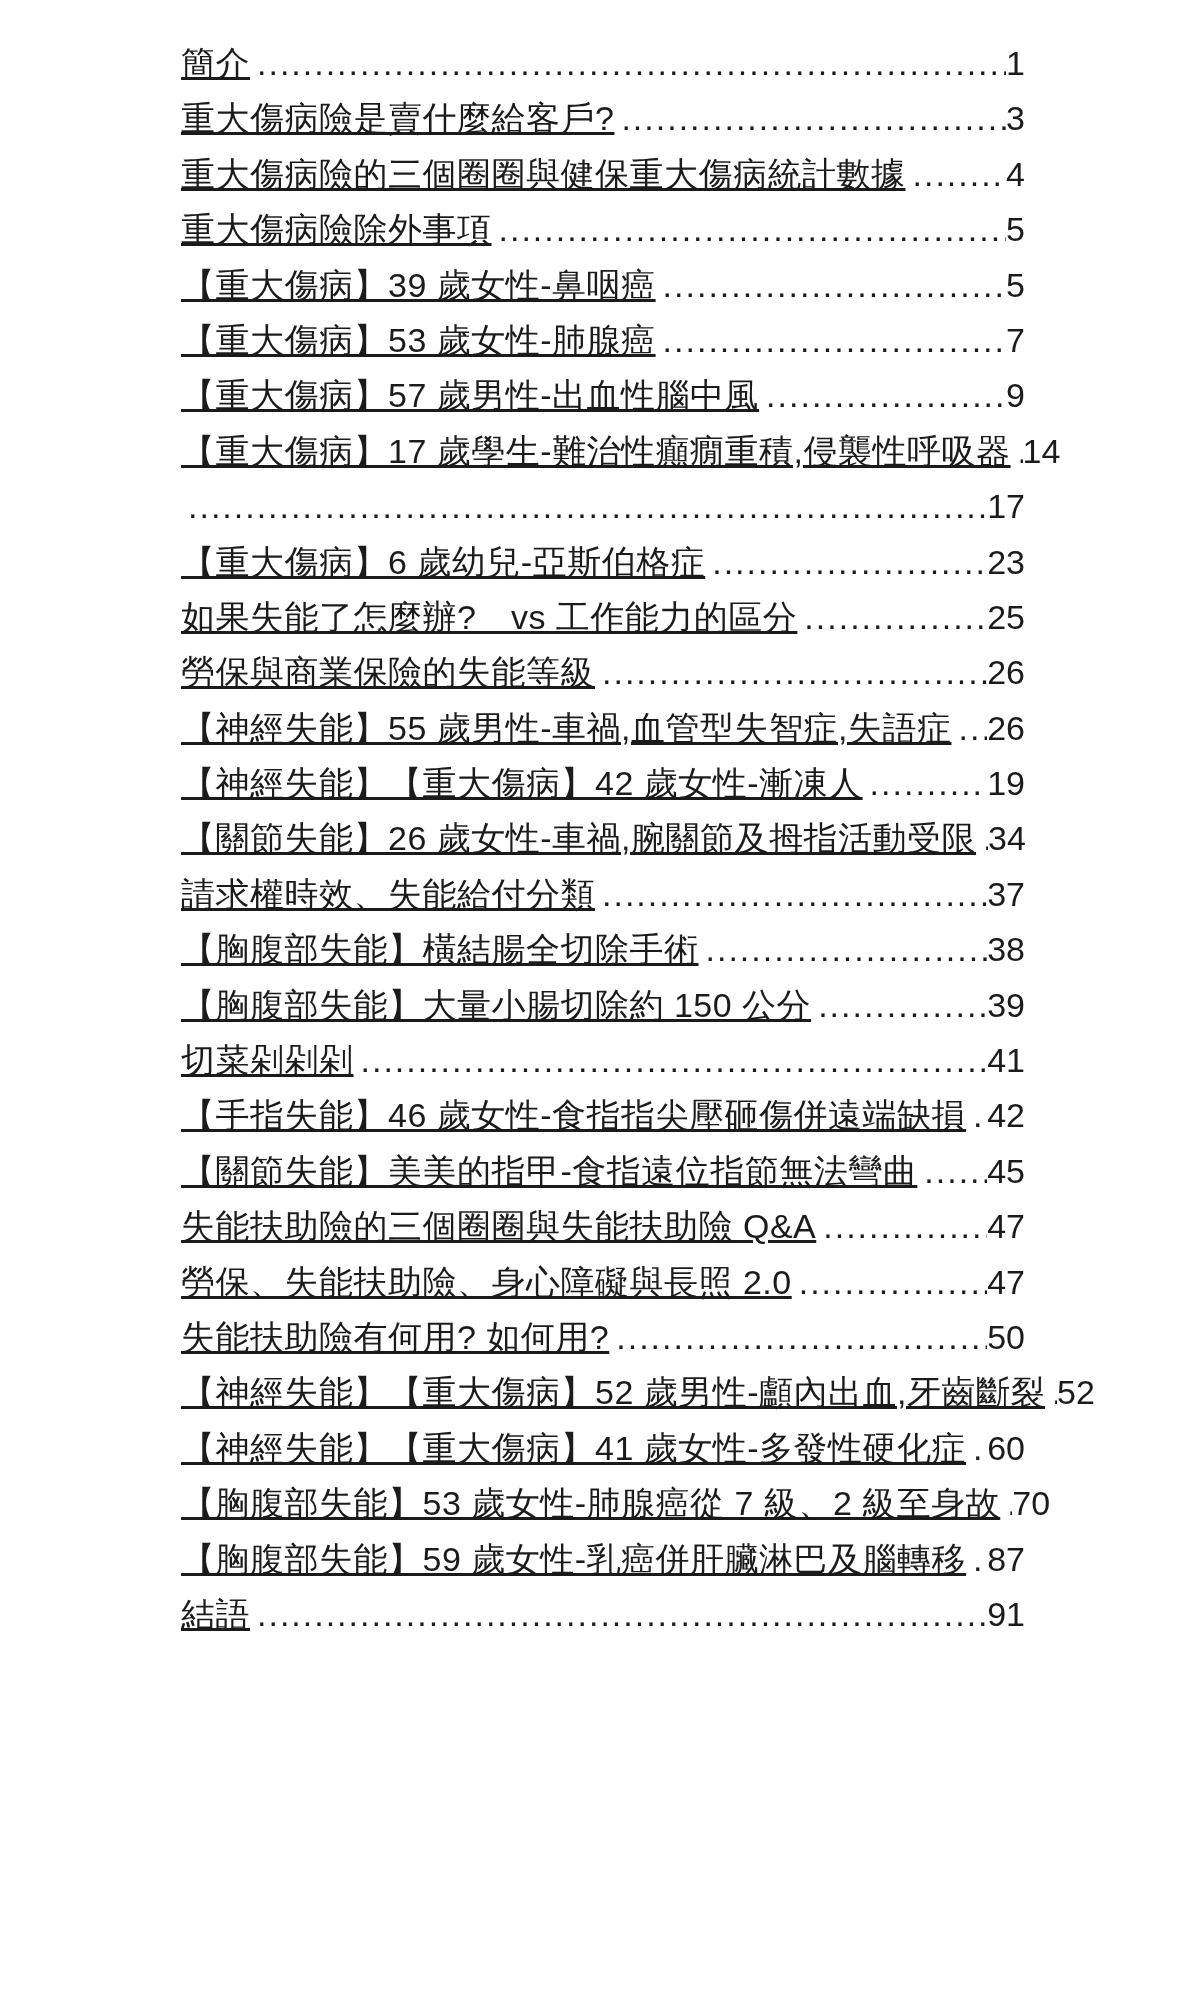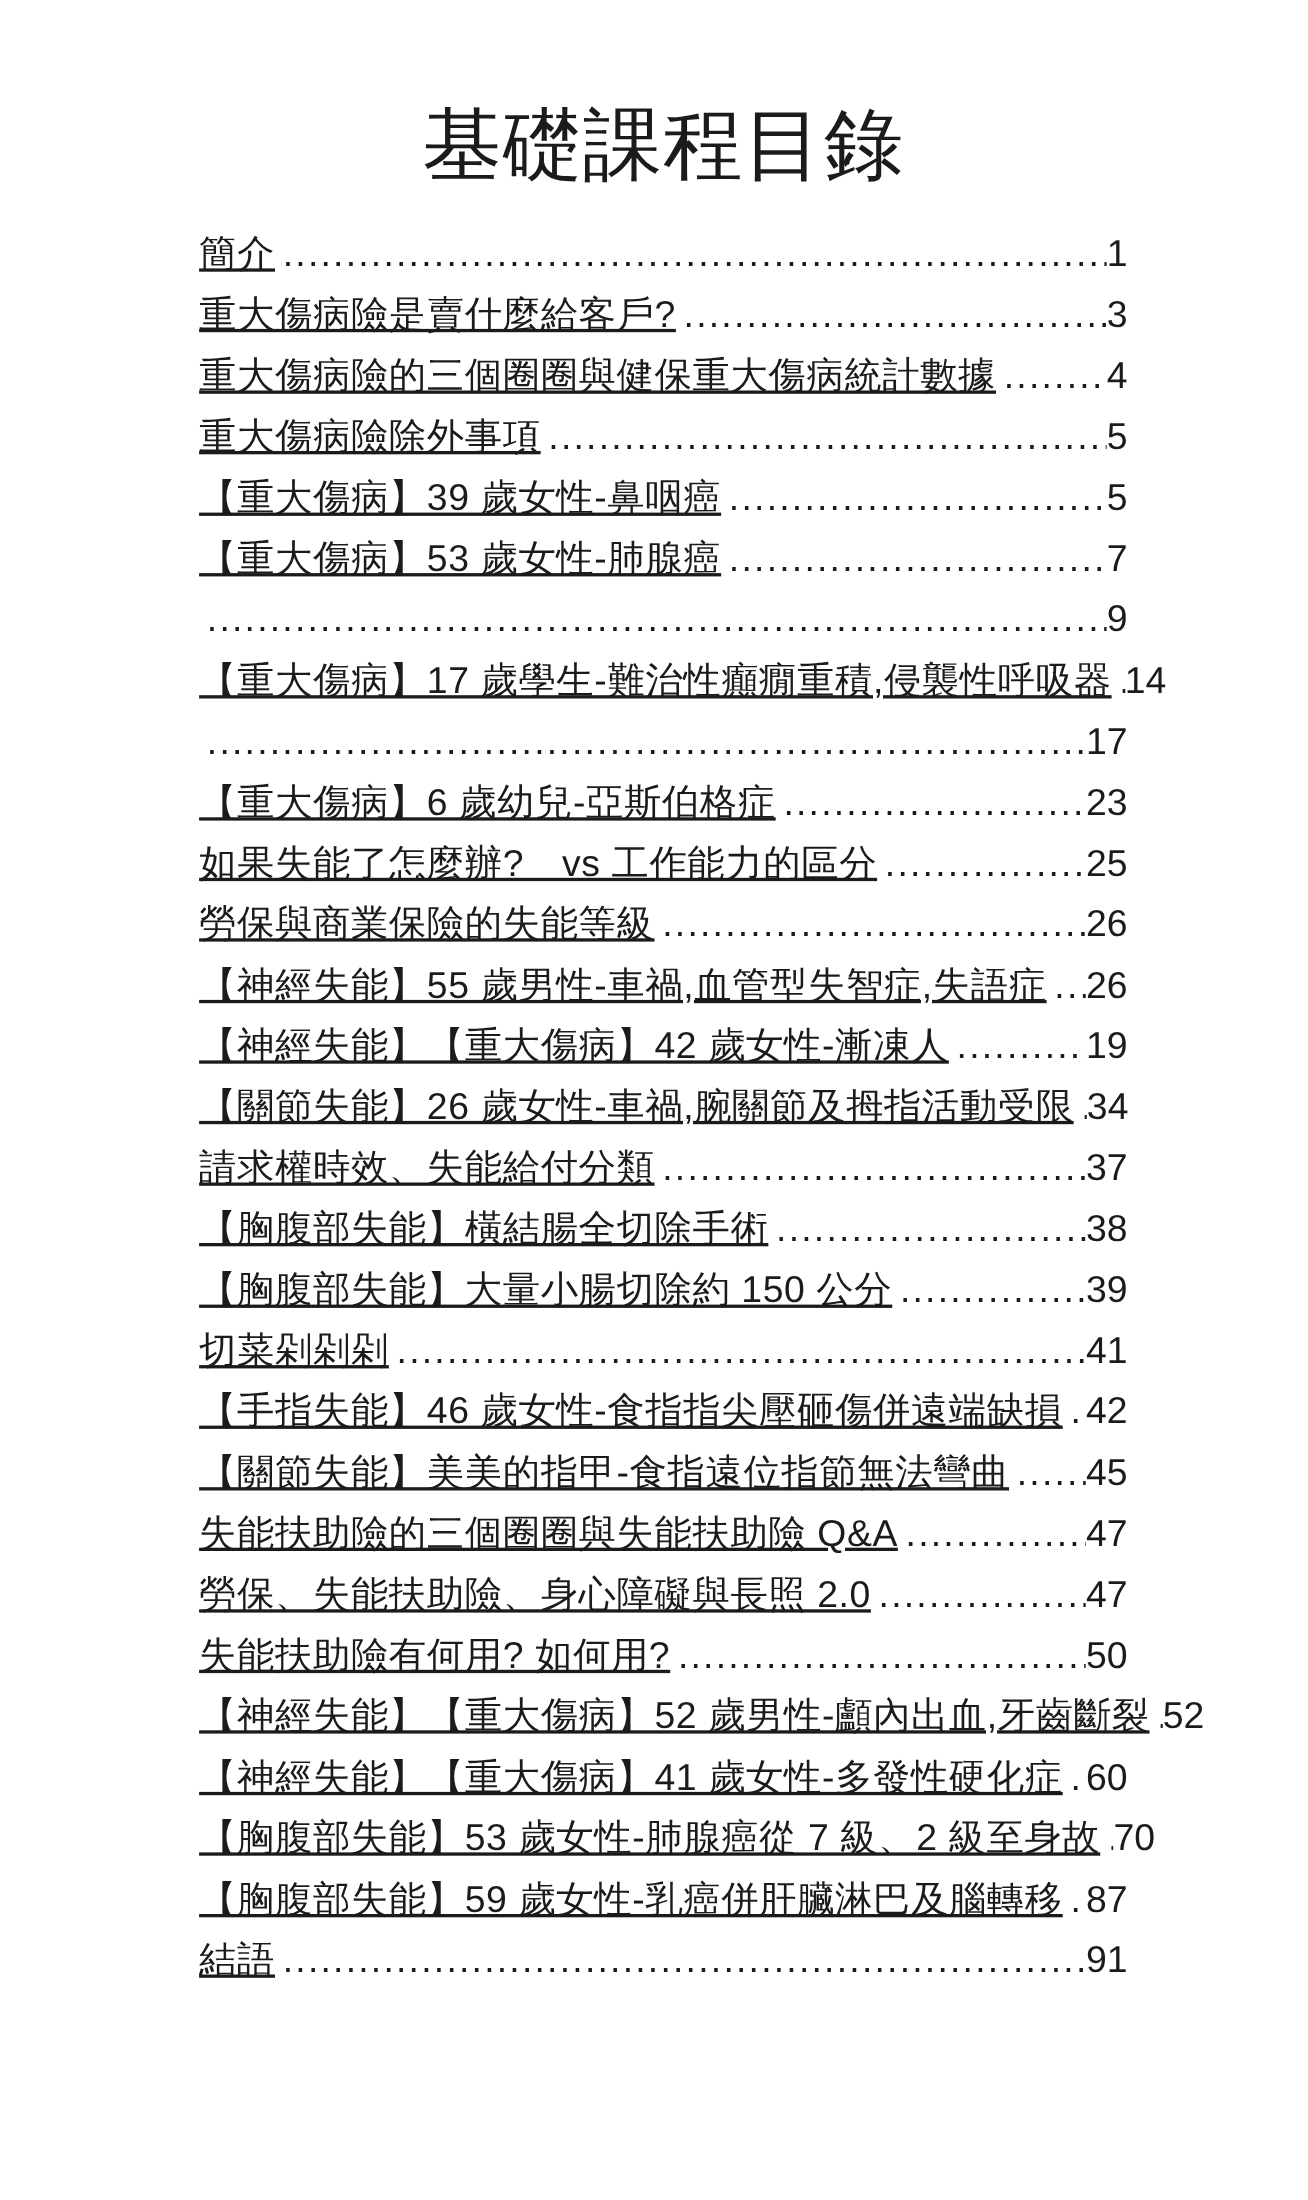--- a/index.html
+++ b/index.html
@@ -63,21 +63,20 @@
   }
   .toc-pagenum {
     flex: 0 0 auto;
     text-align: right;
   }
 </style>
 </head>
 <body>
 
 <div class="content">
-  <h1 class="doc-title">基礎課程目錄</h1>
 
   <div class="toc-list" id="toc-list">
   <div class="toc-row">
     <span class="toc-label">簡介</span>
     <span class="toc-dots"></span>
     <span class="toc-pagenum">1</span>
   </div>
 
   <div class="toc-row">
     <span class="toc-label">重大傷病險是賣什麼給客戶?</span>
@@ -103,20 +102,21 @@
     <span class="toc-pagenum">5</span>
   </div>
 
   <div class="toc-row">
     <span class="toc-label">【重大傷病】53 歲女性-肺腺癌</span>
     <span class="toc-dots"></span>
     <span class="toc-pagenum">7</span>
   </div>
 
   <div class="toc-row">
+    <span class="toc-label">【重大傷病】57 歲男性-出血性腦中風</span>
     <span class="toc-dots"></span>
     <span class="toc-pagenum">9</span>
   </div>
 
 
   <div class="toc-row">
     <span class="toc-label">【重大傷病】17 歲學生-難治性癲癇重積,侵襲性呼吸器</span>
     <span class="toc-dots"></span>
     <span class="toc-pagenum">14</span>
   </div>

